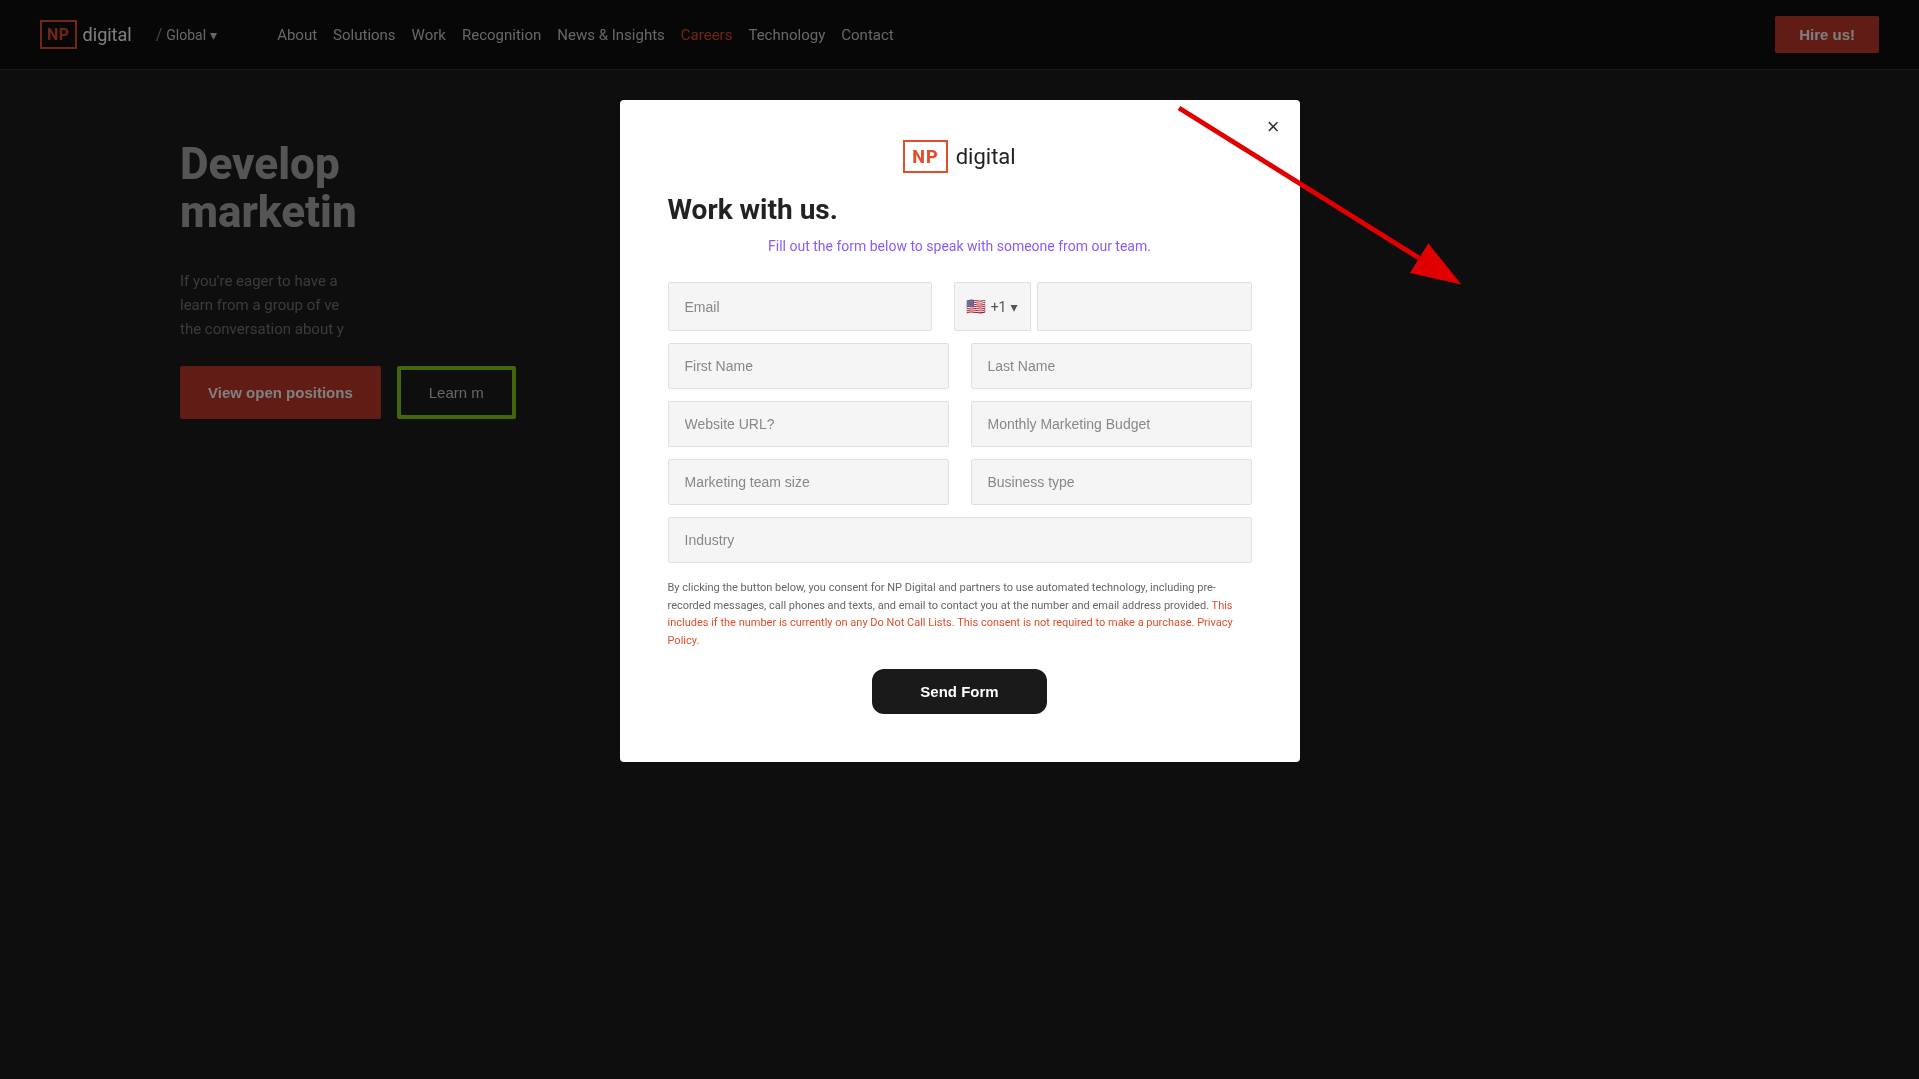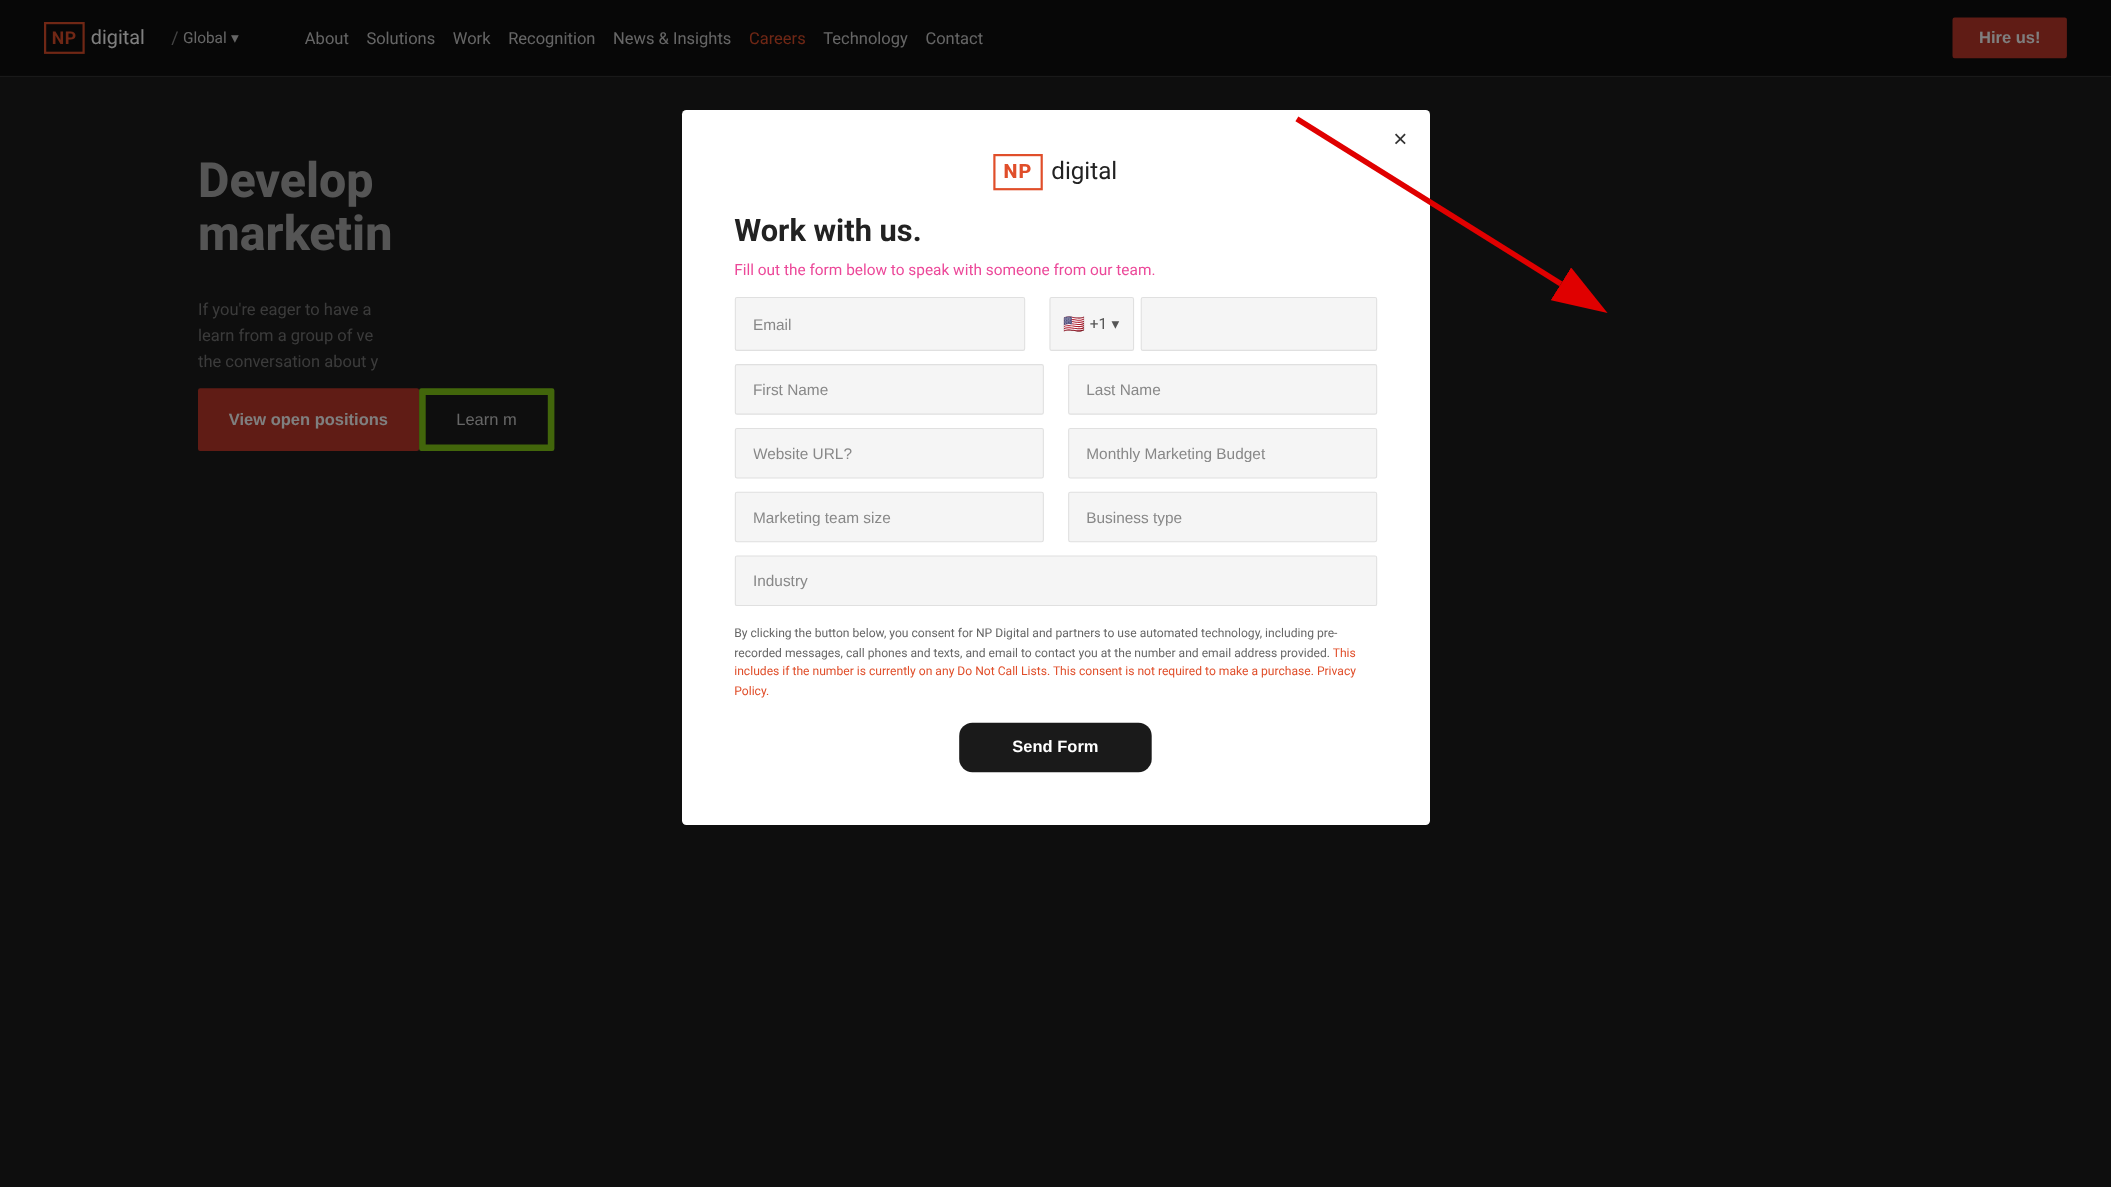--- a/index.html
+++ b/index.html
@@ -122,38 +122,39 @@
     .hero-subtitle {
       font-size: 15px;
       color: #777;
       margin-top: 32px;
       max-width: 340px;
       line-height: 1.6;
     }
 
     .hero-buttons {
       display: flex;
-      margin-top: 12px;
+      gap: 16px;
+      margin-top: 25px;
     }
 
     .btn-primary-hero {
       background: #c0392b;
       color: #fff;
       border: none;
       padding: 14px 28px;
       font-size: 15px;
       font-weight: 600;
       cursor: pointer;
       border-radius: 2px;
     }
 
     .btn-secondary-hero {
       background: transparent;
       color: #ccc;
-      border: 6px solid #84cc16;
+      border: 4px solid #84cc16;
       padding: 14px 28px;
       font-size: 15px;
       font-weight: 500;
       cursor: pointer;
       border-radius: 2px;
     }
 
     
     .overlay {
       position: absolute;
@@ -212,23 +213,24 @@
 
     .modal-title {
       text-align: left;
       font-size: 28px;
       font-weight: 700;
       color: #222;
       margin-bottom: 12px;
     }
 
     .modal-subtitle {
+      text-align: center;
       font-size: 14px;
-      color: #ec4899;
-      margin-bottom: 16px;
+      color: #8b5cf6;
+      margin-bottom: 28px;
     }
 
     .form-row {
       display: flex;
       gap: 22px;
       margin-bottom: 12px;
       border-radius: 24px;
     }
 
     .form-input {

